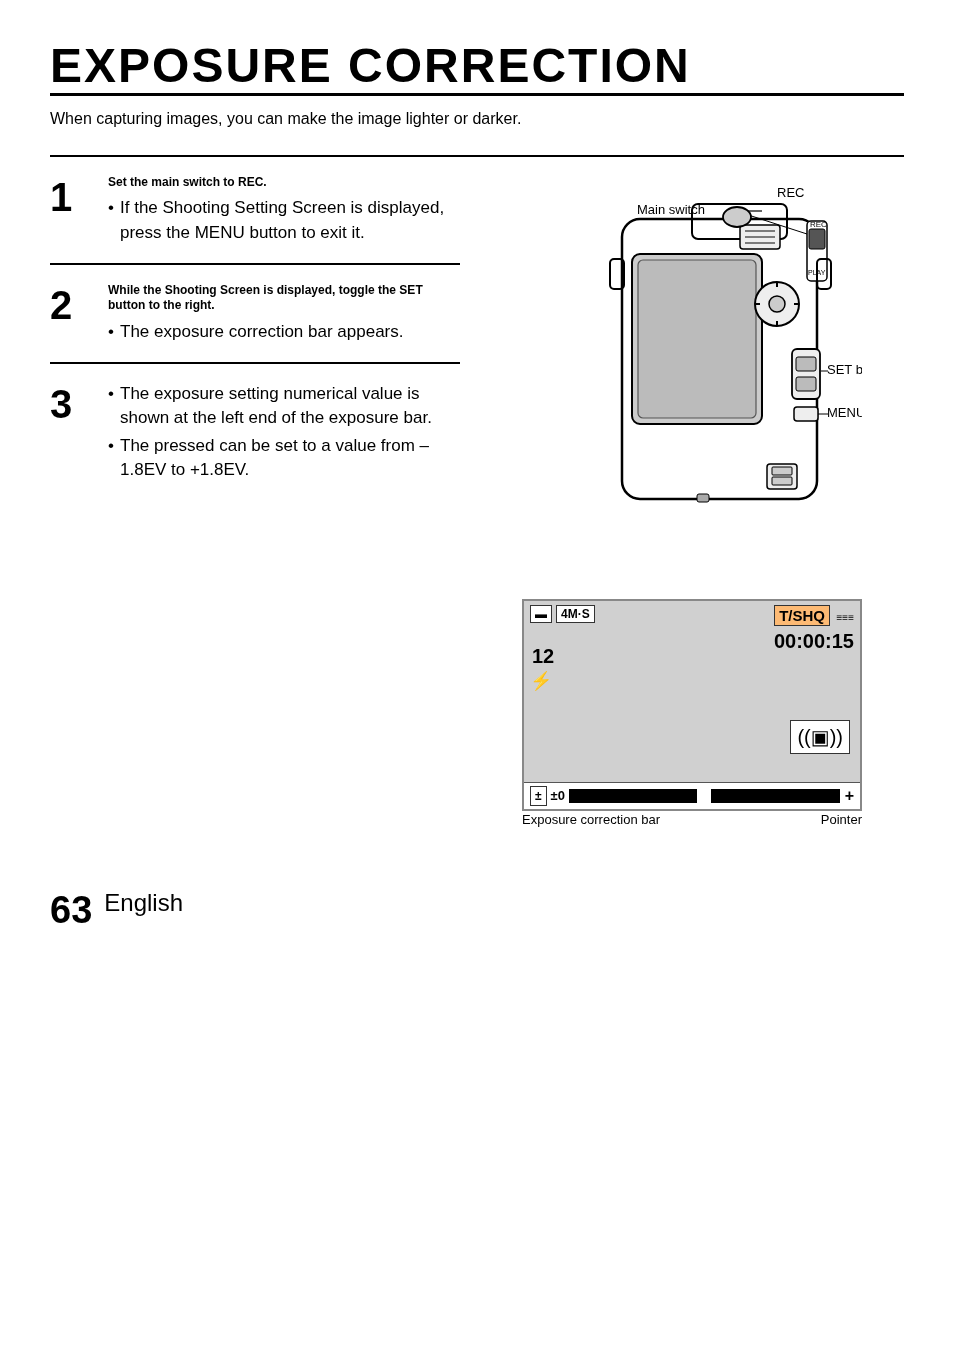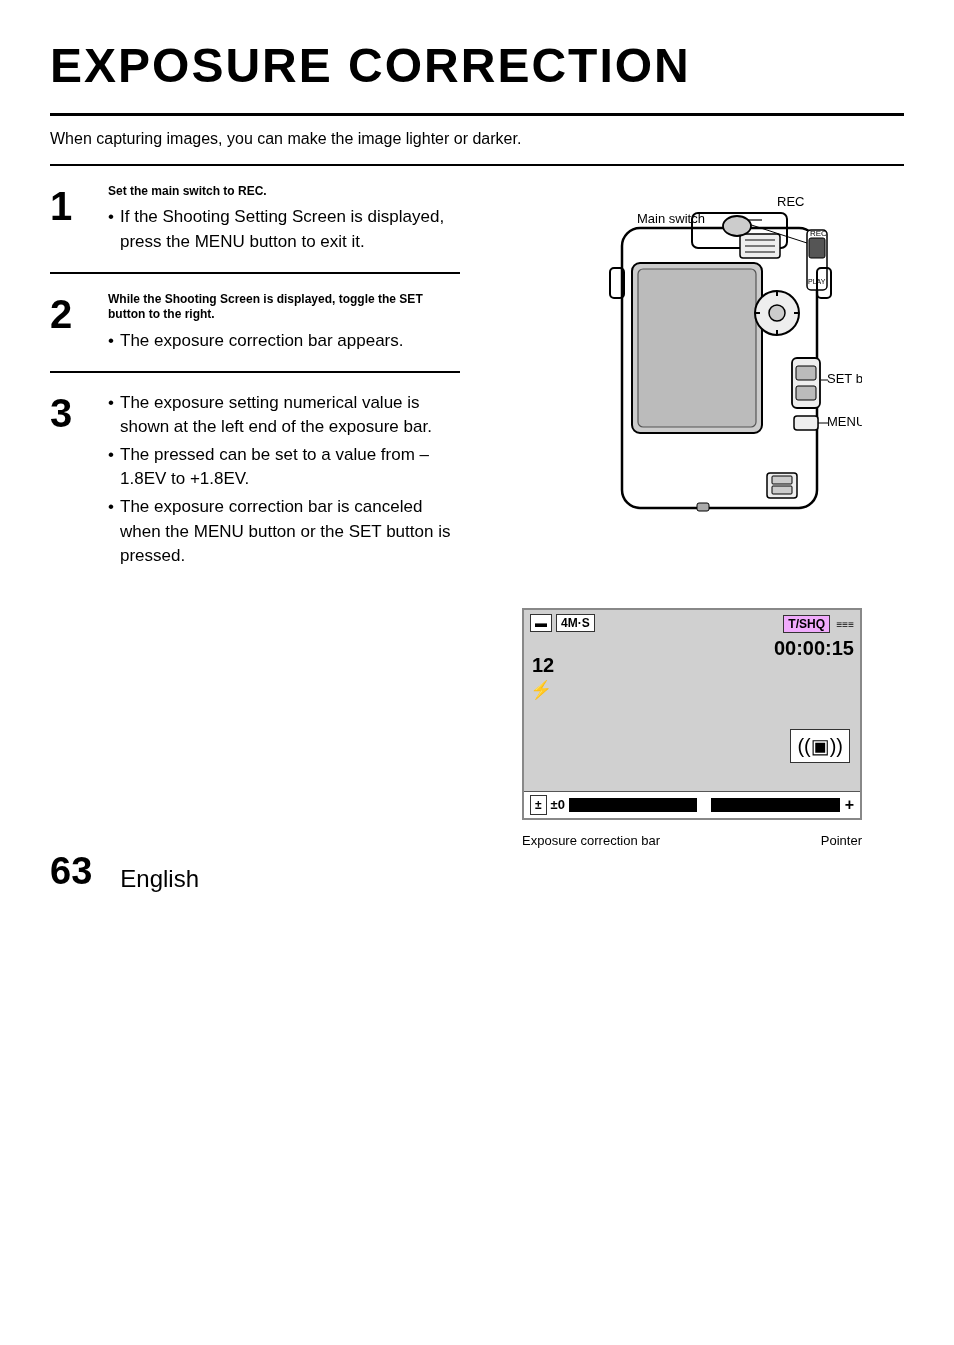--- a/index.html
+++ b/index.html
@@ -9,30 +9,30 @@
       color: #000;
       width: 954px;
       min-height: 1345px;
       padding: 40px 50px 40px 50px;
     }
     .page-title {
       font-size: 48px;
       font-weight: 900;
       letter-spacing: 2px;
       line-height: 1.1;
-      margin-bottom: 20px;
+      margin-bottom: 0;
     }
     .top-rule {
       border: none;
       border-top: 3px solid #000;
       margin-bottom: 14px;
     }
     .subtitle {
       font-size: 16px;
-      margin-bottom: 16px;
+      margin-bottom: 27px;
     }
     .section-rule {
       border: none;
       border-top: 2px solid #000;
       margin-bottom: 0;
     }
     .content-area {
       display: flex;
       flex-direction: row;
       align-items: flex-start;
@@ -127,23 +127,23 @@
       font-size: 18px;
       margin-top: 2px;
     }
     .screen-top-right {
       text-align: right;
     }
     .screen-shq {
       display: inline-flex;
       align-items: center;
       border: 1.5px solid #333;
-      background: #f0abfc;
+      background: #fdba74;
       padding: 1px 4px;
-      font-size: 12px;
+      font-size: 15px;
       font-weight: 700;
       margin-bottom: 2px;
     }
     .screen-time {
       font-size: 20px;
       font-weight: 700;
       margin-top: 2px;
     }
     .screen-center {
       height: 90px;
@@ -206,21 +206,21 @@
       font-weight: 700;
       margin-left: 3px;
     }
 
     .label-area {
       width: 340px;
       position: relative;
       display: flex;
       flex-direction: row;
       justify-content: space-between;
-      margin-top: 12px;
+      margin-top: 0;
     }
     .label-left {
       font-size: 13px;
       line-height: 1.4;
     }
     .label-right {
       font-size: 13px;
       line-height: 1.4;
       text-align: right;
     }
@@ -259,21 +259,20 @@
         <div class="step-title">While the Shooting Screen is displayed, toggle the SET button to the right.</div>
         <div class="step-bullet">The exposure correction bar appears.</div>
       </div>
     </div>
 
     <div class="step" style="border-bottom:none;">
       <div class="step-num">3</div>
       <div class="step-content">
         <div class="step-bullet">The exposure setting numerical value is shown at the left end of the exposure bar.</div>
         <div class="step-bullet">The pressed can be set to a value from –1.8EV to +1.8EV.</div>
-        <div class="step-bullet">The exposure correction bar is canceled when the MENU button or the SET button is pressed.</div>
       </div>
     </div>
 
   </div>
 
   <div class="diagram-col">
 
     <div class="camera-diagram">
       <svg width="340" height="420" viewBox="0 0 340 420">
 
@@ -375,16 +374,16 @@
 
     <div class="label-area">
       <div class="label-left">Exposure
 correction bar</div>
       <div class="label-right">Pointer</div>
     </div>
 
   </div>
 </div>
 
-<div style="position:relative;display:flex;align-items:flex-end;gap:28px;">
+<div style="position:relative;margin-top:60px;display:flex;align-items:flex-start;gap:12px;">
   <span class="footer-num">63</span>
   <span class="footer-lang">English</span>
 </div>
 
 </body></html>

